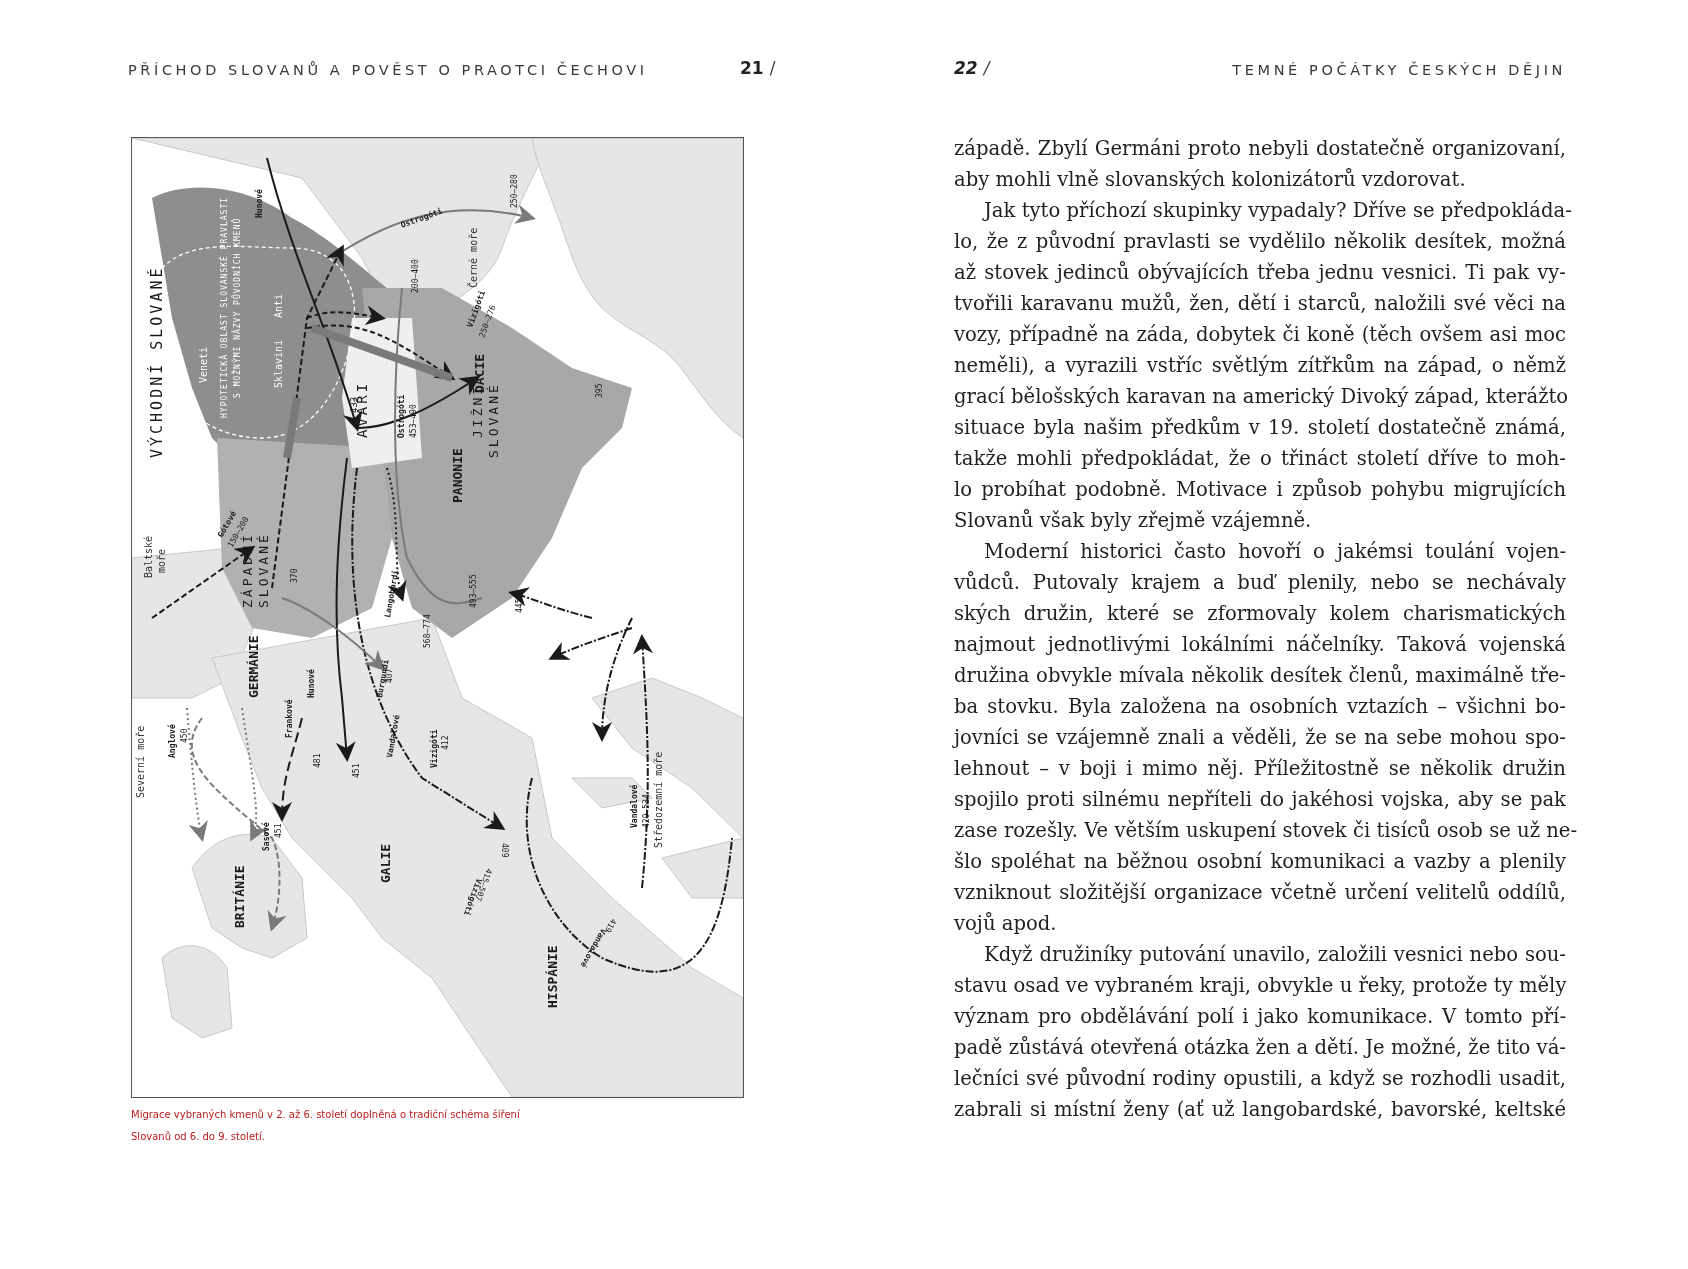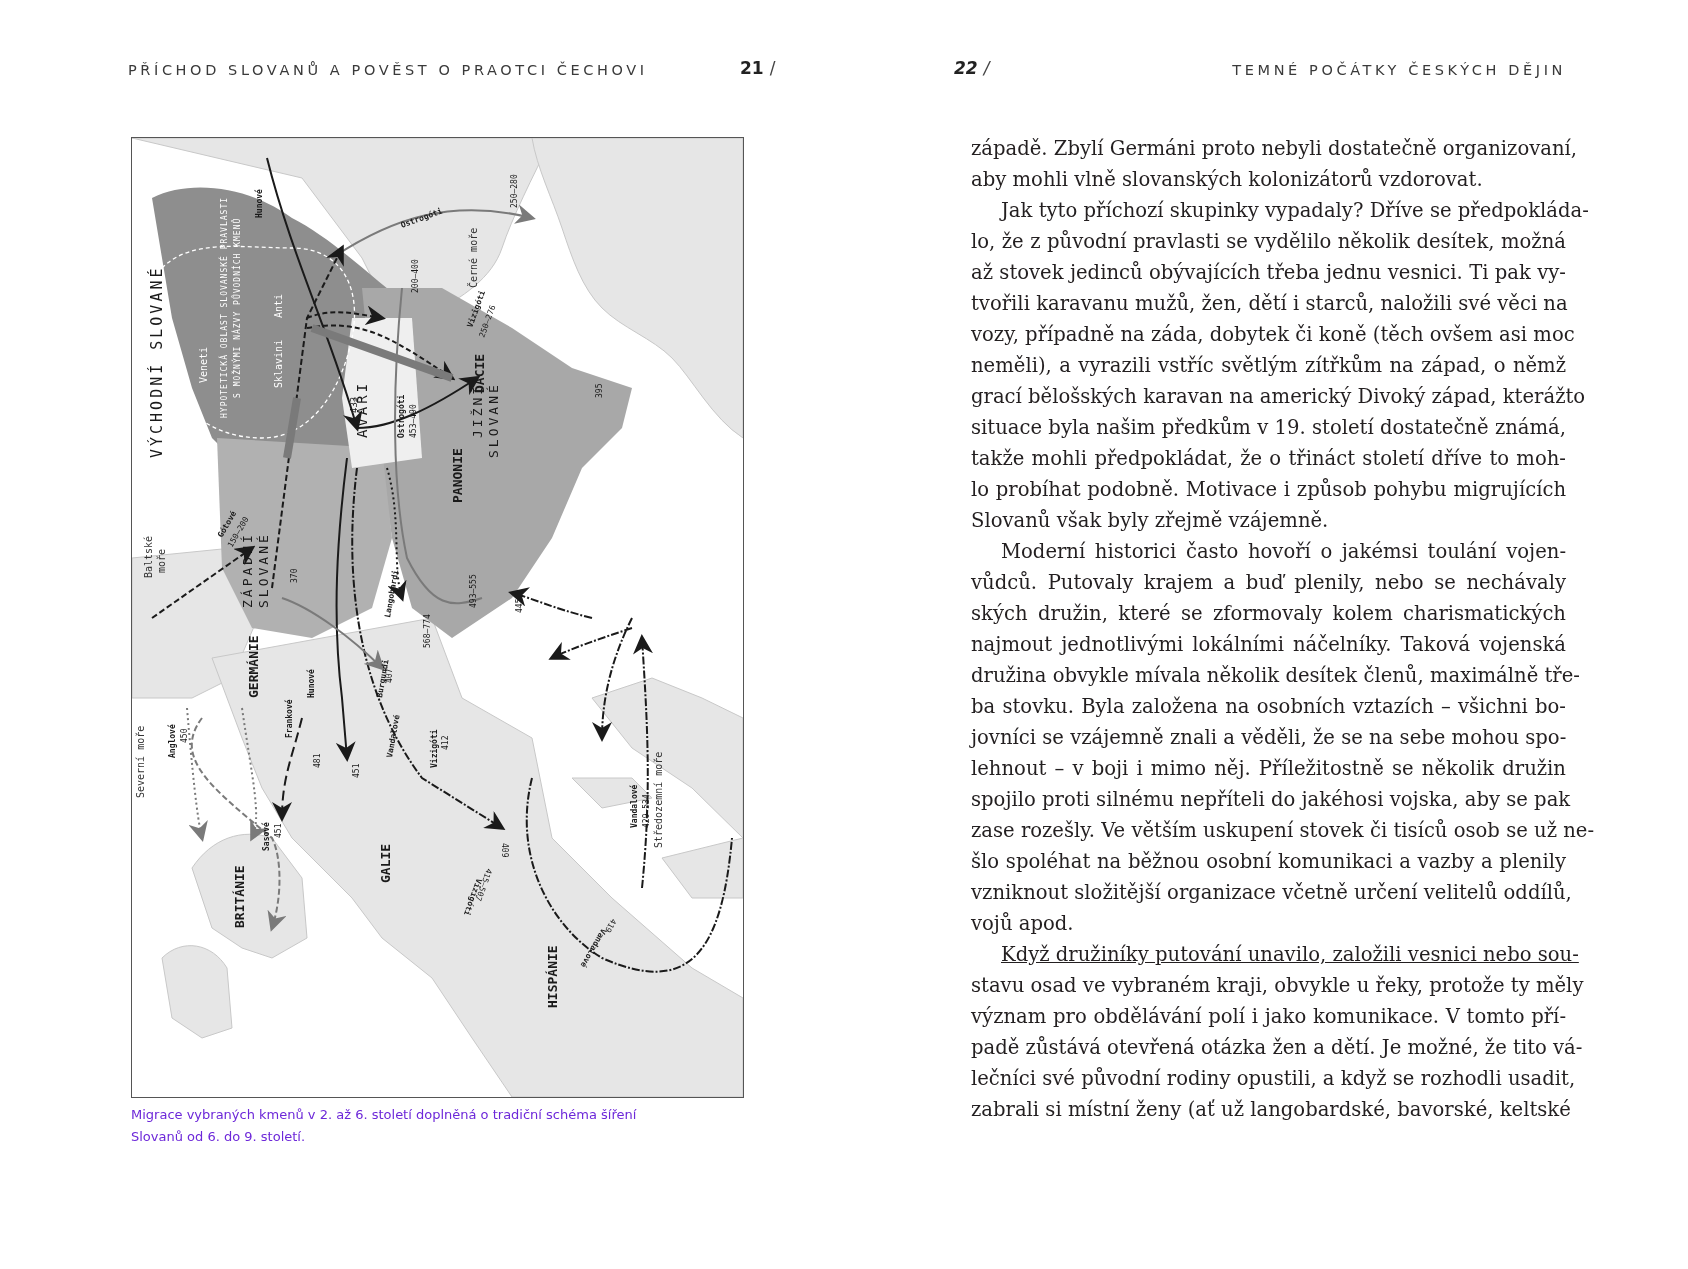--- a/index.html
+++ b/index.html
@@ -2,24 +2,24 @@
 <html><head>
 <meta charset="utf-8">
 <style>
   html, body { margin: 0; padding: 0; background: #ffffff; }
   body { width: 1688px; height: 1269px; position: relative; overflow: hidden; font-family: "Liberation Serif", serif; color: #231f20; }
   .running-head { position: absolute; top: 62px; font-family: "DejaVu Sans", sans-serif; font-size: 14.5px; letter-spacing: 3.6px; color: #3a3a3a; }
   .folio { position: absolute; top: 58px; font-family: "DejaVu Sans", sans-serif; font-size: 17px; font-weight: bold; color: #222; }
   .folio .slash { font-weight: normal; margin-left: 6px; color: #444; }
   .map-frame { position: absolute; left: 131px; top: 137px; width: 611px; height: 959px; border: 1.5px solid #555; background: #ffffff; overflow: hidden; }
   .map-frame svg { display: block; }
-  .caption { position: absolute; left: 131px; top: 1104px; width: 620px; font-family: "DejaVu Sans", sans-serif; font-size: 13px; line-height: 22px; color: #6d28d9; }
+  .caption { position: absolute; left: 131px; top: 1104px; width: 620px; font-family: "DejaVu Sans", sans-serif; font-size: 10px; line-height: 22px; color: #b91c1c; }
   .body-text { position: absolute; left: 954px; top: 133px; width: 612px; font-family: "DejaVu Serif", serif; font-size: 19.6px; line-height: 31px; color: #231f20; text-align: justify; }
   .body-text p { margin: 0; text-indent: 0; }
-  .line { display: block; text-align-last: justify; white-space: nowrap; margin-left: 17px; }
+  .line { display: block; text-align-last: justify; white-space: nowrap; }
   .line.last { text-align-last: left; }
   .maplabel { font-family: "DejaVu Sans Mono", monospace; }
 </style>
 </head>
 <body>
 
 <div class="running-head" style="left:128px;">PŘÍCHOD SLOVANŮ A POVĚST O PRAOTCI ČECHOVI</div>
 <div class="folio" style="left:740px;"><span>21</span><span class="slash">/</span></div>
 
 <div class="map-frame">
@@ -177,20 +177,20 @@
       <span class="line">ba stovku. Byla založena na osobních vztazích – všichni bo-</span>
       <span class="line">jovníci se vzájemně znali a věděli, že se na sebe mohou spo-</span>
       <span class="line">lehnout – v boji i mimo něj. Příležitostně se několik družin</span>
       <span class="line">spojilo proti silnému nepříteli do jakéhosi vojska, aby se pak</span>
       <span class="line">zase rozešly. Ve větším uskupení stovek či tisíců osob se už ne-</span>
       <span class="line">šlo spoléhat na běžnou osobní komunikaci a vazby a plenily</span>
       <span class="line">vzniknout složitější organizace včetně určení velitelů oddílů,</span>
       <span class="line last">vojů apod.</span>
     </p>
     <p>
-      <span class="line" style="padding-left: 30px; text-decoration: underline;">Když družiníky putování unavilo, založili vesnici nebo sou-</span>
+      <span class="line" style="padding-left: 30px;">Když družiníky putování unavilo, založili vesnici nebo sou-</span>
       <span class="line">stavu osad ve vybraném kraji, obvykle u řeky, protože ty měly</span>
       <span class="line">význam pro obdělávání polí i jako komunikace. V tomto pří-</span>
       <span class="line">padě zůstává otevřená otázka žen a dětí. Je možné, že tito vá-</span>
       <span class="line">lečníci své původní rodiny opustili, a když se rozhodli usadit,</span>
       <span class="line">zabrali si místní ženy (ať už langobardské, bavorské, keltské</span>
     </p>
   </div>
 
 </body></html>

